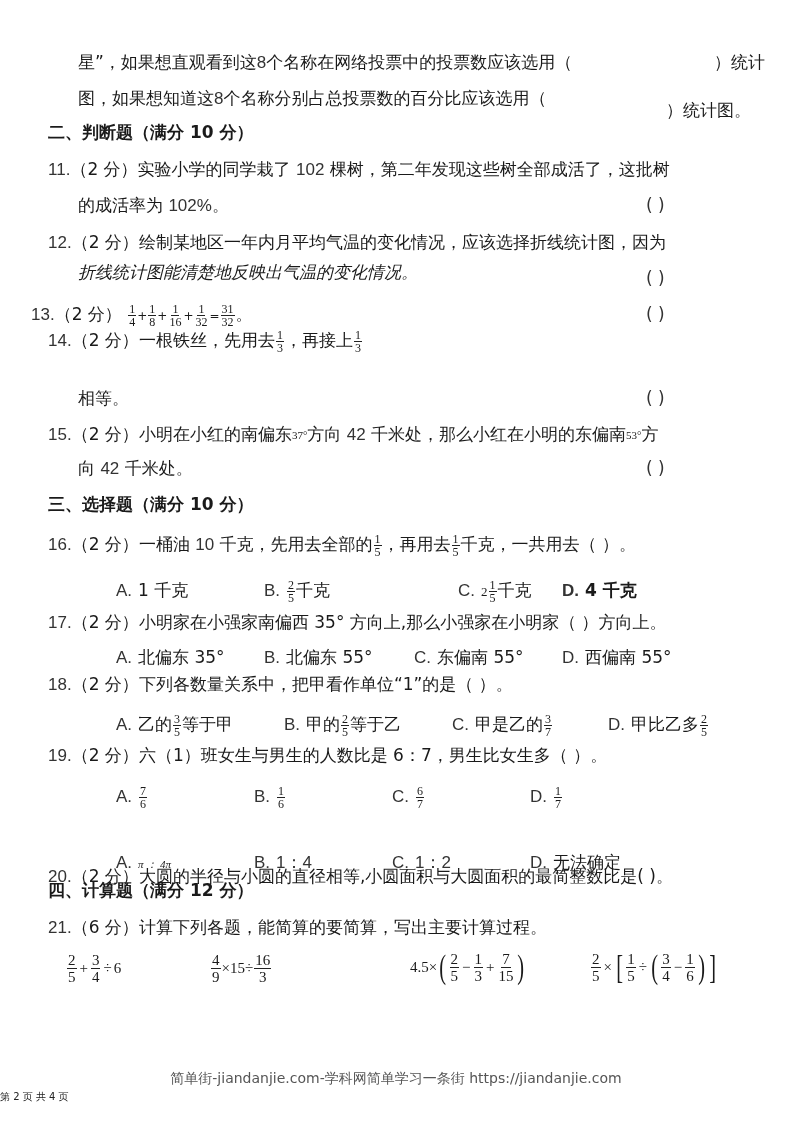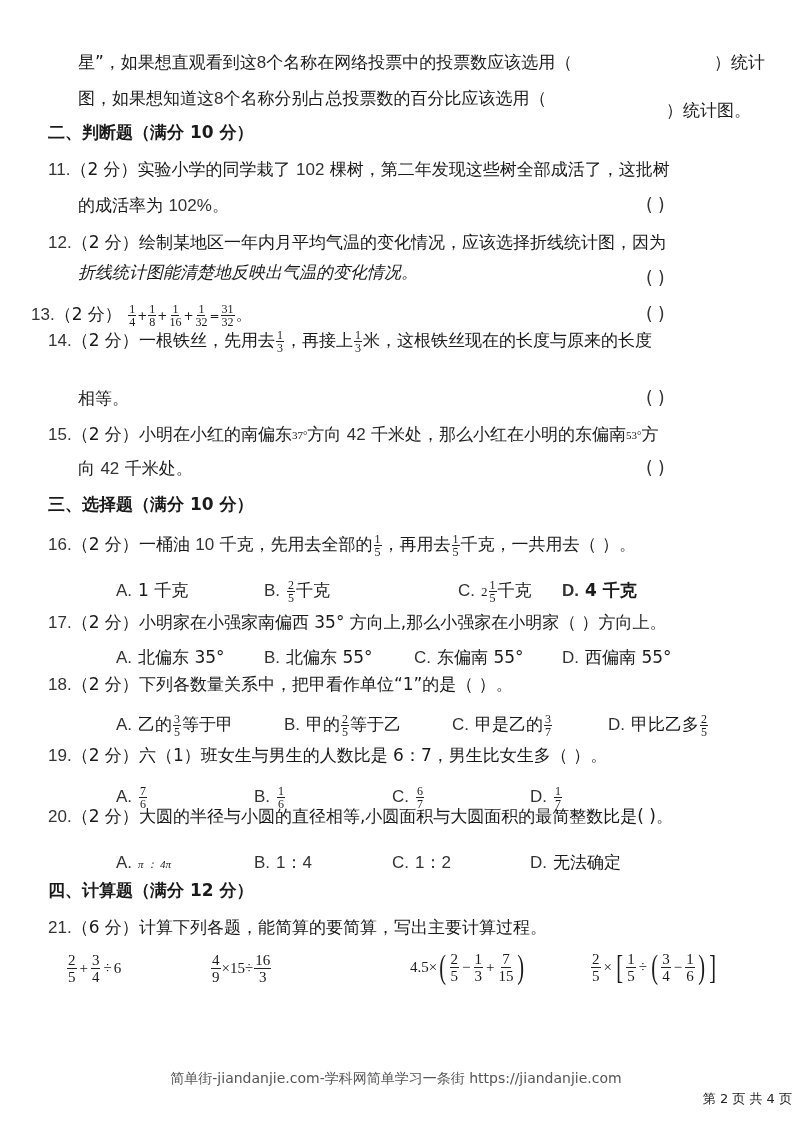--- a/index.html
+++ b/index.html
@@ -29,22 +29,22 @@
     position: absolute; font-family: "Liberation Serif", serif; font-size: 15px;
     display: flex; align-items: center; white-space: nowrap;
   }
   .expr .op { margin: 0 2px; }
   .bigparen { font-size: 34px; line-height: 34px; font-weight: 100; transform: scaleX(0.6); display: inline-block; }
   .footer1 {
     position: absolute; top: 1070px; left: 0; width: 792px; text-align: center;
     font-size: 14px; color: #555; font-family: "DejaVu Sans", sans-serif;
   }
   .footer2 {
-    position: absolute; top: 1090px; left: 0; width: 792px; text-align: right;
-    font-size: 13px; color: #222; font-family: "DejaVu Sans", sans-serif;
+    position: absolute; top: 1090px; left: 0; width: 792px; text-align: left;
+    font-size: 10px; color: #222; font-family: "DejaVu Sans", sans-serif;
   }
   .deg { font-size: 11px; vertical-align: 1px; font-family: "Liberation Serif", serif; }
 </style>
 </head>
 <body>
 
 <div class="line" style="top:50px; left:78px;">
   <span>星”，如果想直观看到这</span><span class="num">8</span><span>个名称在网络投票中的投票数应该选用（</span>
 </div>
 <div class="line" style="top:50px; left:714px;">）统计</div>
@@ -90,21 +90,21 @@
 </div>
 <div class="paren" style="top:302px; left:646px;">(            )</div>
 
 <div class="line" style="top:328px; left:48px;">
   <span class="num">14.</span><span>（2 分）</span><span>一根铁丝，先用去</span><span class="frac">
       <span class="n">1</span>
       <span class="d">3</span>
     </span><span>，再接上</span><span class="frac">
       <span class="n">1</span>
       <span class="d">3</span>
-    </span><span>米，这根铁丝现在的长度与原来的长度</span>
+    </span>
 </div>
 <div class="line" style="top:386px; left:78px;">相等。</div>
 <div class="paren" style="top:386px; left:646px;">(            )</div>
 
 <div class="line" style="top:422px; left:48px;">
   <span class="num">15.</span><span>（2 分）</span><span>小明在小红的南偏东</span><span class="deg">37°</span><span>方向 </span><span class="num">42</span><span> 千米处，那么小红在小明的东偏南</span><span class="deg">53°</span><span>方</span>
 </div>
 <div class="line" style="top:456px; left:78px;">
   <span>向 </span><span class="num">42</span><span> 千米处。</span>
 </div>
@@ -173,21 +173,21 @@
     </span></div>
 <div class="opt" style="top:784px; left:392px;"><span class="lbl">C.</span><span class="frac">
       <span class="n">6</span>
       <span class="d">7</span>
     </span></div>
 <div class="opt" style="top:784px; left:530px;"><span class="lbl">D.</span><span class="frac">
       <span class="n">1</span>
       <span class="d">7</span>
     </span></div>
 
-<div class="line" style="top:804px; left:48px;">
+<div class="line" style="top:864px; left:48px;">
   <span class="num">20.</span><span>（2 分）</span><span>大圆的半径与小圆的直径相等,小圆面积与大圆面积的最简整数比是(    )。</span>
 </div>
 <div class="opt" style="top:850px; left:116px;"><span class="lbl">A.</span><span style="font-size:11px;font-family:'Liberation Serif',serif;font-style:italic">π ： 4π</span></div>
 <div class="opt" style="top:850px; left:254px;"><span class="lbl">B.</span><span class="num">1：4</span></div>
 <div class="opt" style="top:850px; left:392px;"><span class="lbl">C.</span><span class="num">1：2</span></div>
 <div class="opt" style="top:850px; left:530px;"><span class="lbl">D.</span><span>无法确定</span></div>
 
 <div class="line sec" style="top:878px; left:48px;">四、计算题（满分 12 分）</div>
 
 <div class="line" style="top:915px; left:48px;">

